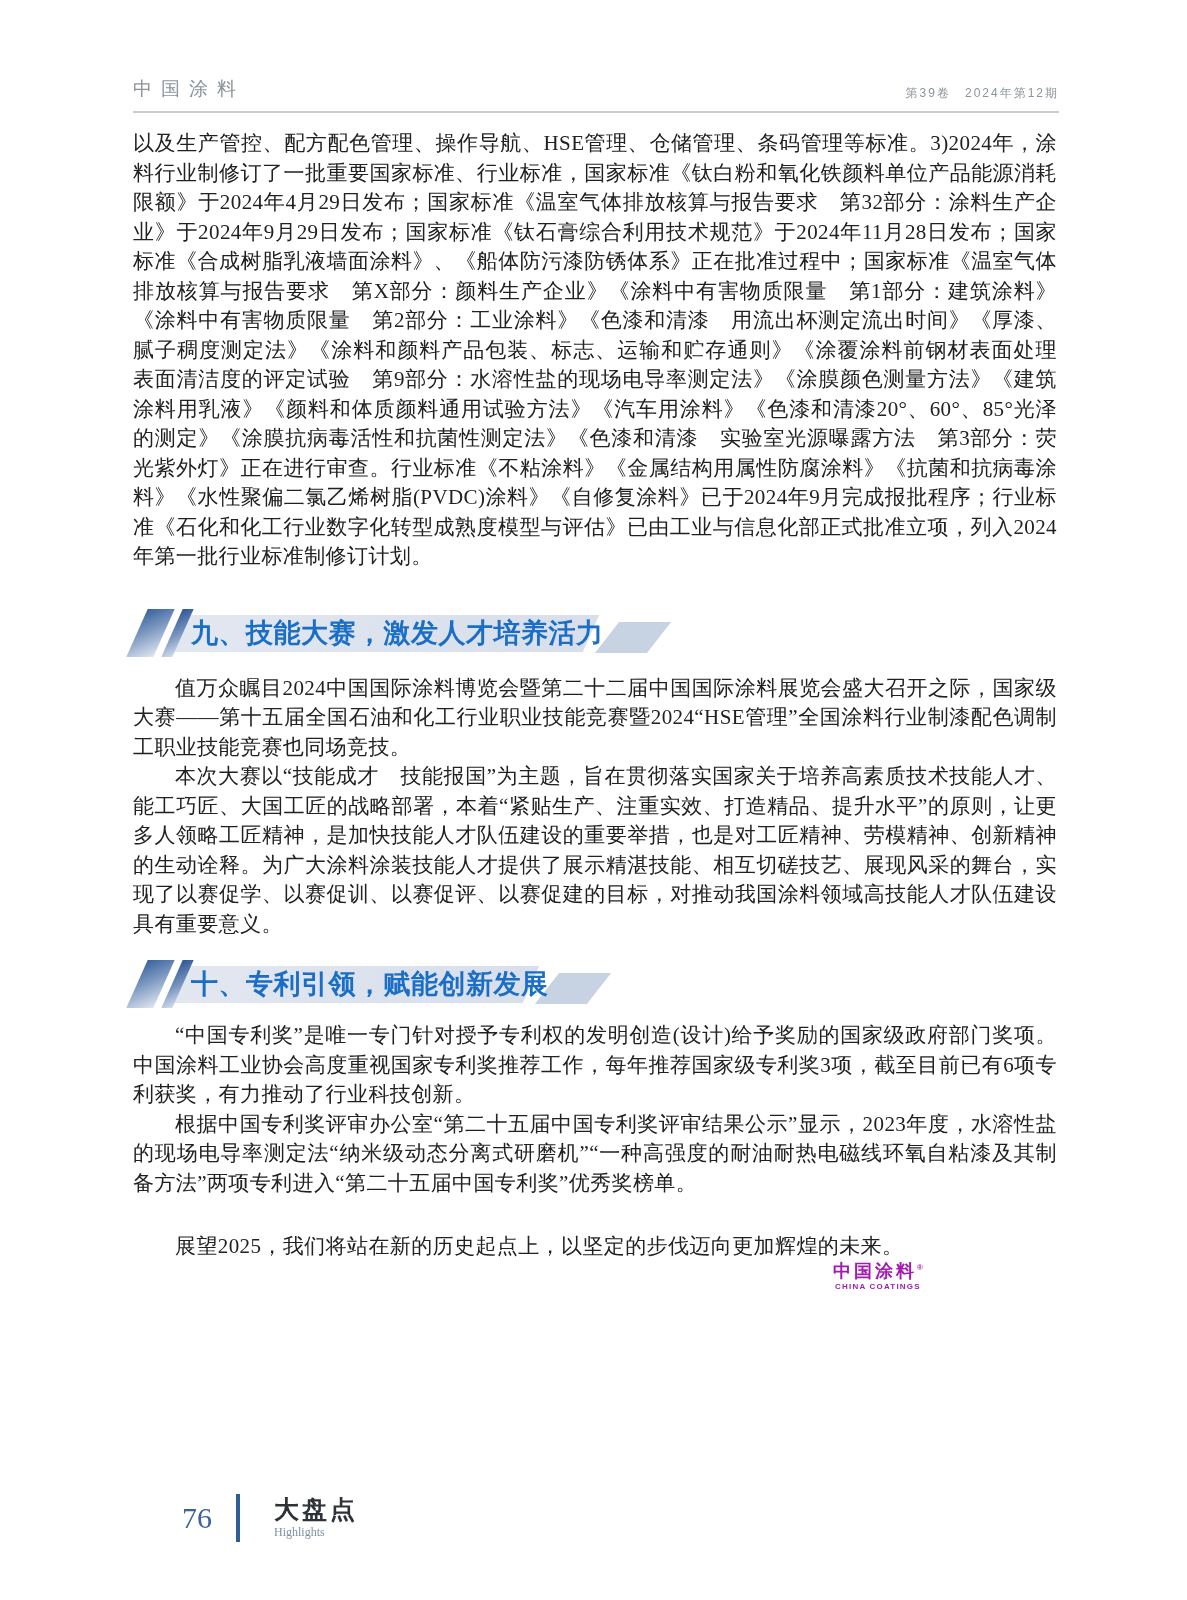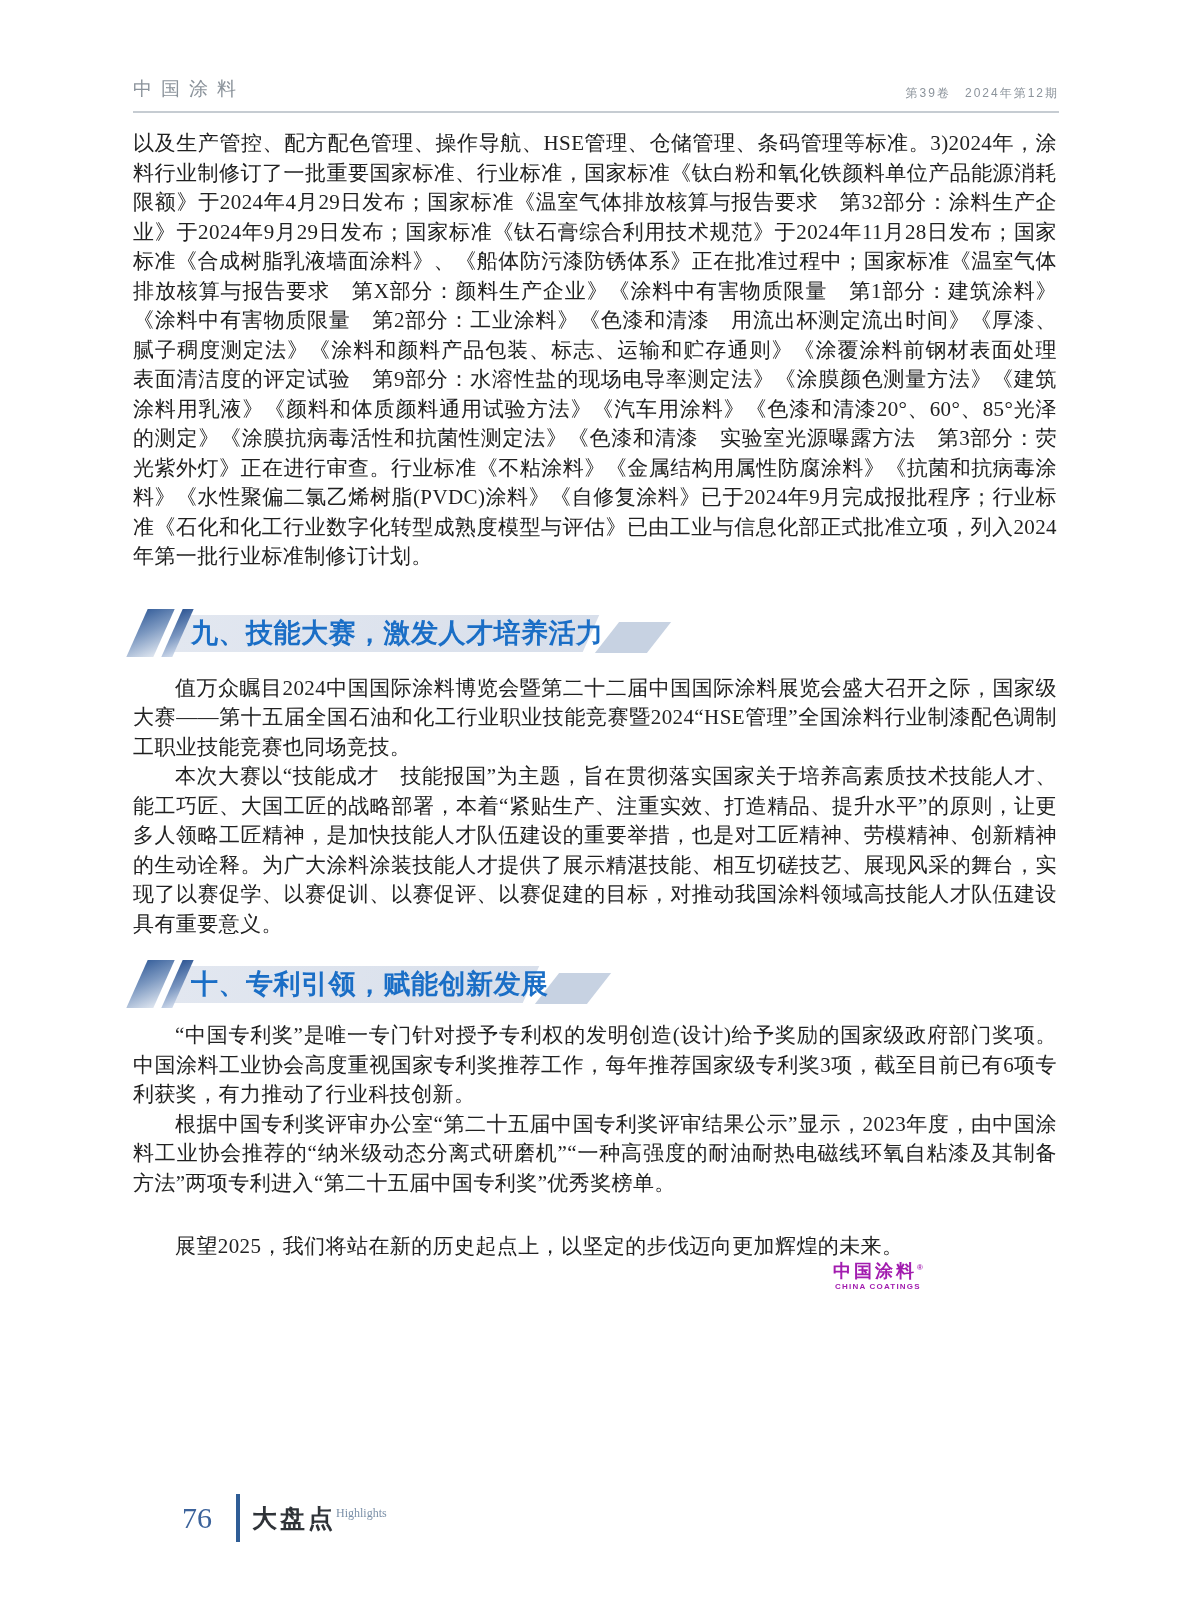--- a/index.html
+++ b/index.html
@@ -158,21 +158,21 @@
     font-family: "Liberation Serif", serif;
     margin-right: 24px;
     line-height: 48px;
   }
   .fbar {
     width: 4px;
     height: 48px;
     background: #2f5d96;
     margin-right: 12px;
   }
-  .fcol { display: flex; flex-direction: row; justify-content: center; }
+  .fcol { display: flex; flex-direction: column; justify-content: center; margin-left: 22px; }
   .fzh {
     font-size: 25px;
     font-weight: bold;
     color: #2f3338;
     letter-spacing: 3px;
     line-height: 28px;
     font-family: "Liberation Sans", sans-serif;
   }
   .fen {
     font-size: 12px;
@@ -208,21 +208,21 @@
 
     <div class="sec-heading second">
       <div class="hband w10"></div>
       <div class="htrail t10"></div>
       <div class="hslash-a"></div>
       <div class="hslash-b"></div>
       <div class="htitle">十、专利引领，赋能创新发展</div>
     </div>
 
     <p class="body-p">“中国专利奖”是唯一专门针对授予专利权的发明创造(设计)给予奖励的国家级政府部门奖项。中国涂料工业协会高度重视国家专利奖推荐工作，每年推荐国家级专利奖3项，截至目前已有6项专利获奖，有力推动了行业科技创新。</p>
-    <p class="body-p">根据中国专利奖评审办公室“第二十五届中国专利奖评审结果公示”显示，2023年度，由中国涂料工业协会推荐的“纳米级动态分离式研磨机”“一种高强度的耐油耐热电磁线环氧自粘漆及其制备方法”两项专利进入“第二十五届中国专利奖”优秀奖榜单。</p>
+    <p class="body-p">根据中国专利奖评审办公室“第二十五届中国专利奖评审结果公示”显示，2023年度，水溶性盐的现场电导率测定法“纳米级动态分离式研磨机”“一种高强度的耐油耐热电磁线环氧自粘漆及其制备方法”两项专利进入“第二十五届中国专利奖”优秀奖榜单。</p>
 
     <p class="body-p closing-p">展望2025，我们将站在新的历史起点上，以坚定的步伐迈向更加辉煌的未来。</p>
   </div>
 
   <div class="logo">
     <div class="logo-zh"><span>中国涂料</span><span class="logo-mark">®</span></div>
     <div class="logo-en">CHINA COATINGS</div>
   </div>
 
   <div class="footer">

